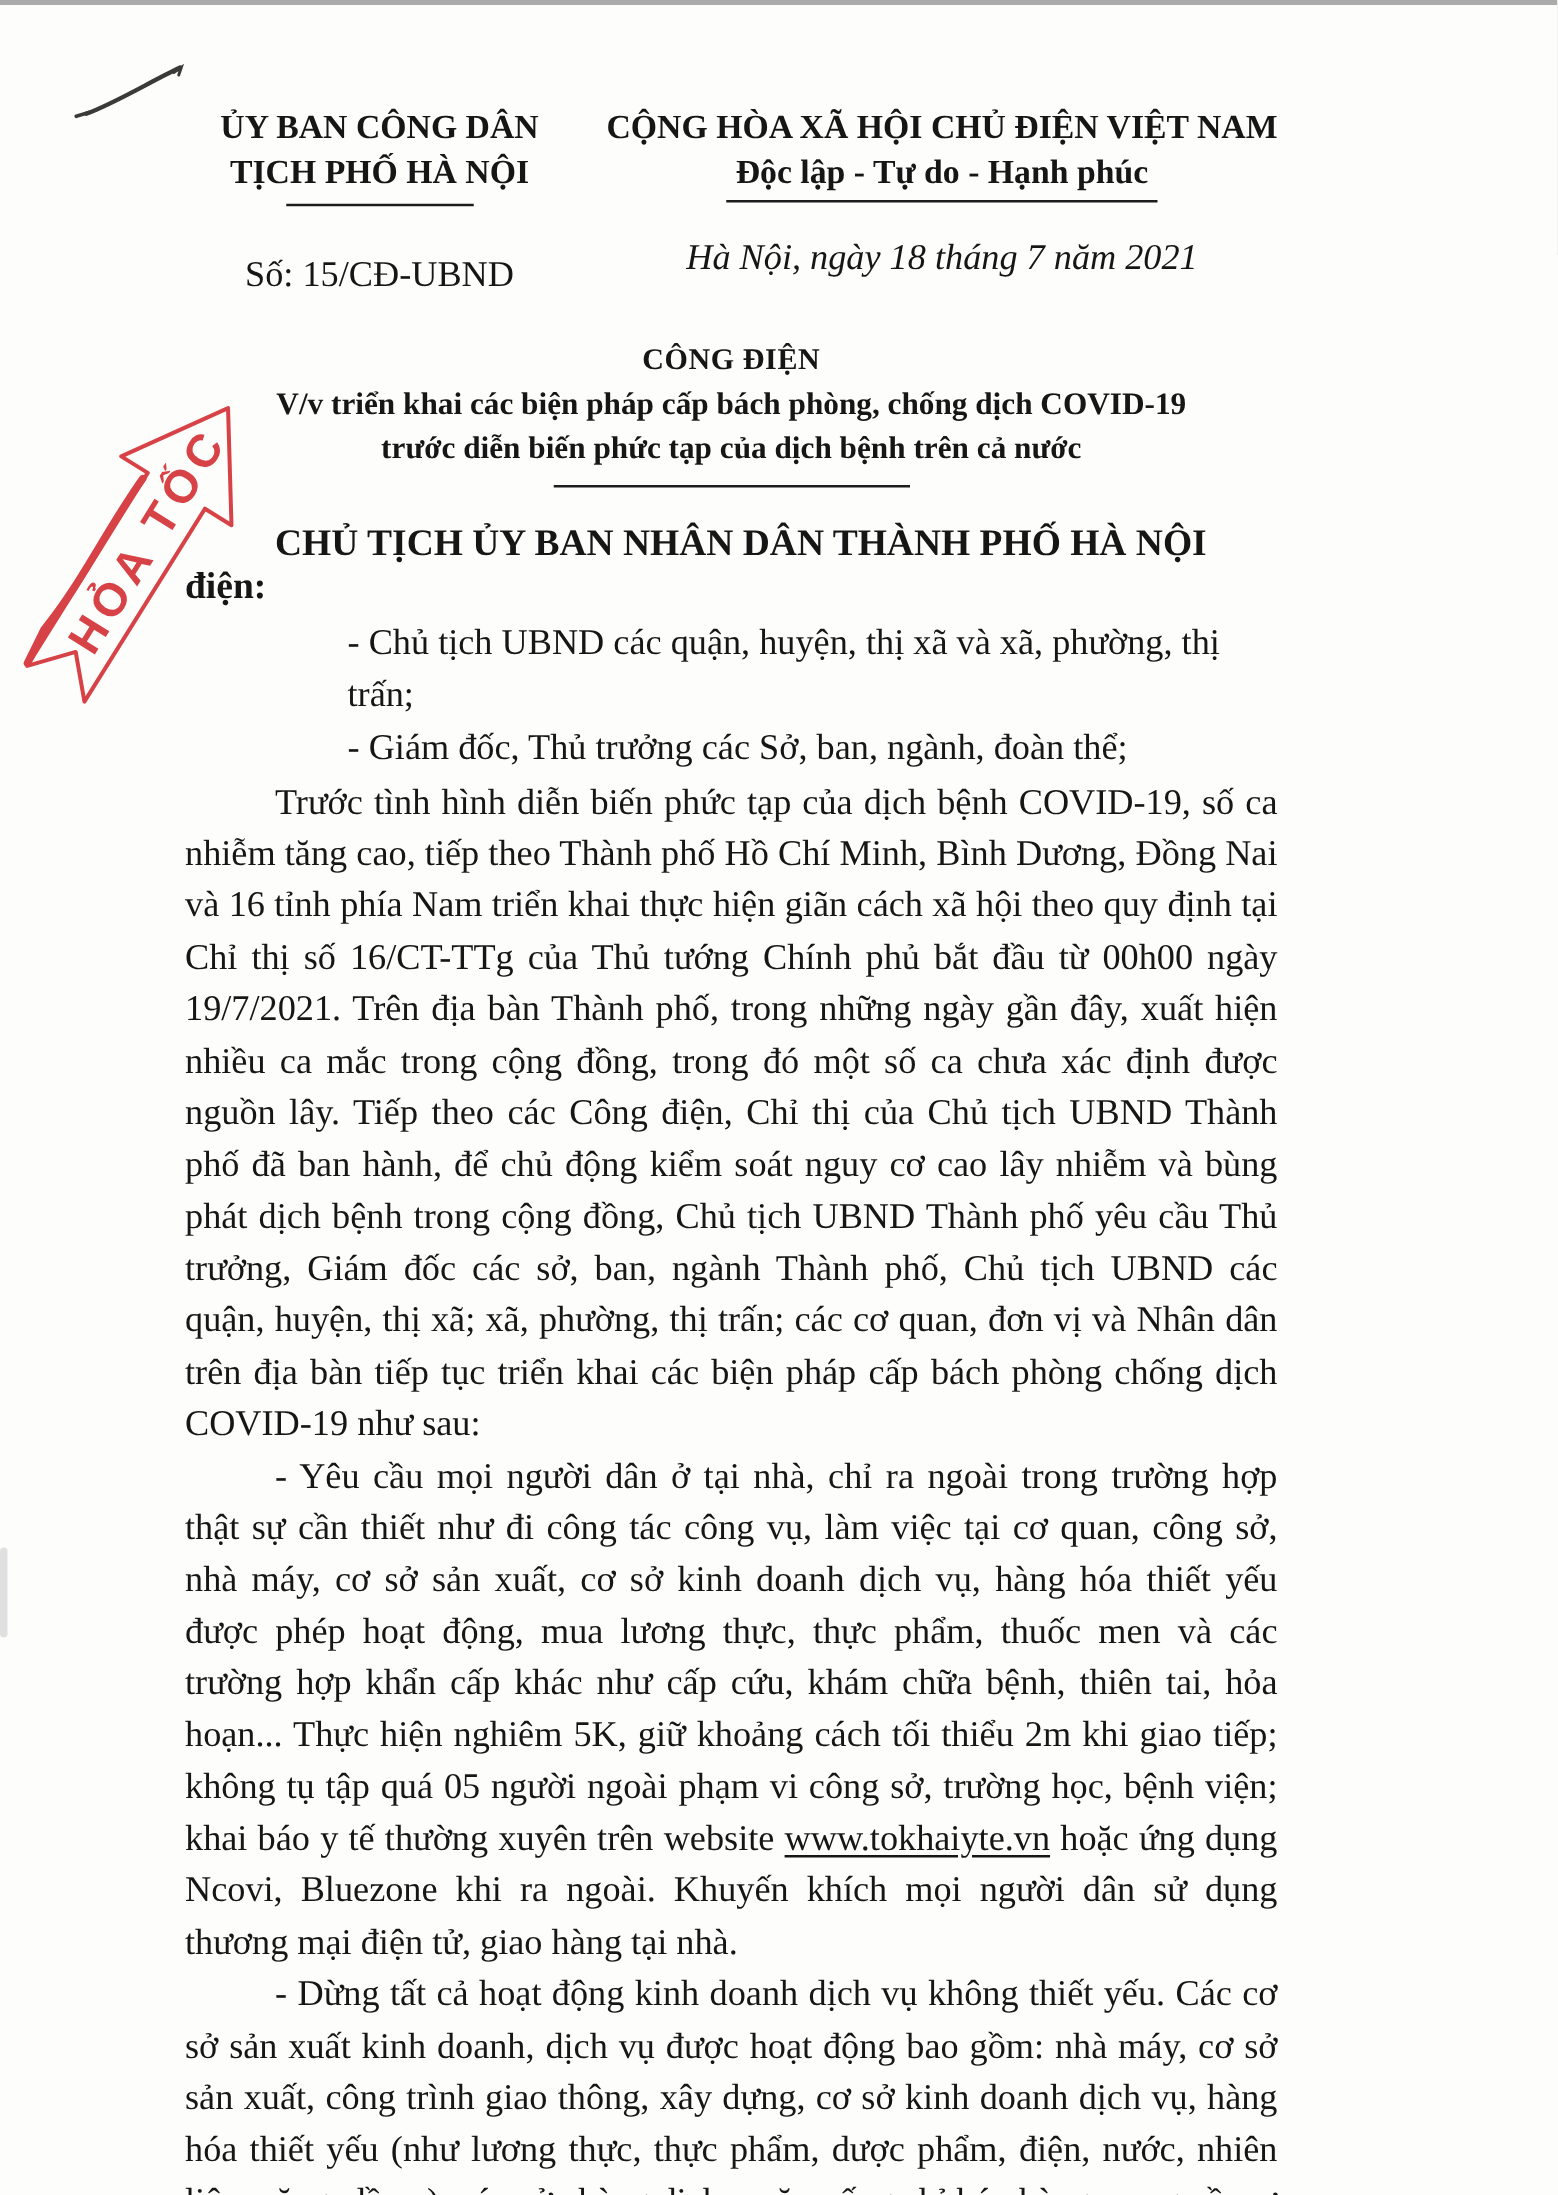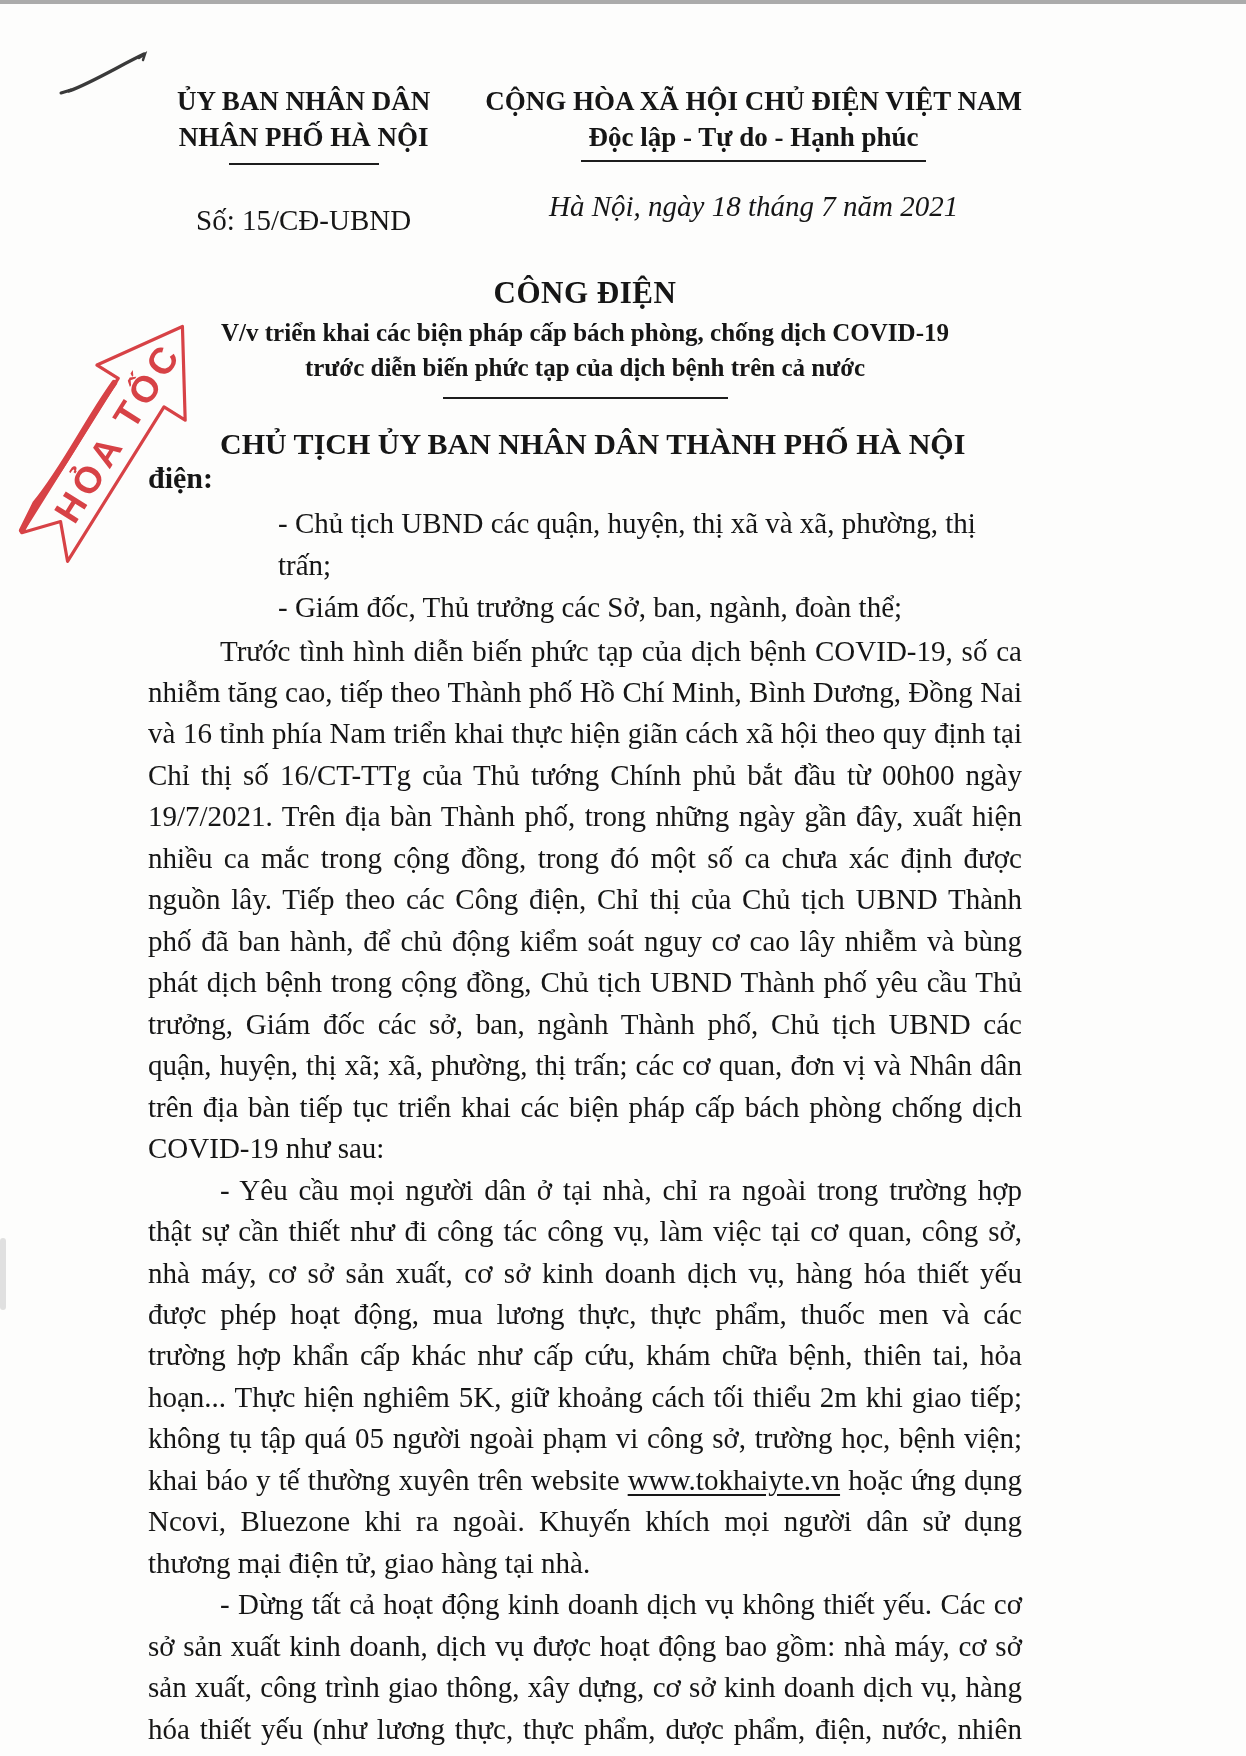--- a/index.html
+++ b/index.html
@@ -13,21 +13,21 @@
   .content{position:relative;padding:84px 224px 0 148px;}
   .hdr{display:flex;align-items:flex-start;}
   .hdr-left{width:346px;text-align:center;}
   .hdr-right{flex:1;text-align:center;padding-left:26px;}
   .hdr-line{font-size:27px;font-weight:bold;line-height:1.32;white-space:nowrap;}
   .rule{border:0;border-top:2px solid #1d1d1d;height:0;}
   .rule-left{width:150px;margin:8px auto 0;}
   .rule-right{width:345px;margin:5px auto 0;}
   .doc-number{margin-top:39px;font-size:29px;white-space:nowrap;}
   .dateline{margin-top:28px;font-size:29px;font-style:italic;white-space:nowrap;}
-  .title{margin-top:38px;text-align:center;font-size:31px;font-weight:bold;letter-spacing:.5px;}
+  .title{margin-top:38px;text-align:center;font-size:24px;font-weight:bold;letter-spacing:.5px;}
   .subject{text-align:center;font-weight:bold;font-size:25px;line-height:1.4;margin-top:4px;}
   .rule-subject{width:285px;margin:12px auto 0;border-top:2px solid #1d1d1d;}
   .salutation{margin-top:28px;font-size:30px;font-weight:bold;text-indent:72px;}
   .recipients{margin-top:8px;font-size:29px;line-height:1.44;}
   .recipients .recipient{padding-left:130px;}
   .bodytext{margin-top:2px;font-size:29px;line-height:1.43;text-align:justify;}
   .par{margin:0;text-indent:72px;}
   .b{font-weight:bold;}
   .u{text-decoration:underline;text-underline-offset:4px;}
   .stamp{position:absolute;left:4px;top:296px;width:200px;height:312px;opacity:.95;}
@@ -50,22 +50,22 @@
     <g transform="rotate(32 100 156)">
       <path d="M100,8 L152,86 L127,86 L127,268 L100,238 L73,268 L73,86 L48,86 Z" fill="rgba(255,255,255,0.0)" stroke="#d6393d" stroke-width="3.2" stroke-linejoin="round"></path>
       <path d="M72,92 C 69,140 75,190 69,236 L72,266" stroke="#d6393d" stroke-width="6" fill="none" stroke-linecap="round"></path>
       <text transform="translate(114,234) rotate(-90)" font-size="37" font-weight="bold" font-family="Liberation Sans, sans-serif" fill="#d6393d" letter-spacing="5">HỎA TỐC</text>
     </g>
   </svg>
 
   <div class="content">
     <div class="hdr">
       <div class="hdr-left">
-        <div class="hdr-line">ỦY BAN NHÂN DÂN</div>
-        <div class="hdr-line">NHÂN PHỐ HÀ NỘI</div>
+        <div class="hdr-line">ỦY BAN CÔNG DÂN</div>
+        <div class="hdr-line">TỊCH PHỐ HÀ NỘI</div>
         <hr class="rule rule-left">
         <div class="doc-number">Số: 15/CĐ-UBND</div>
       </div>
       <div class="hdr-right">
         <div class="hdr-line">CỘNG HÒA XÃ HỘI CHỦ ĐIỆN VIỆT NAM</div>
         <div class="hdr-line">Độc lập - Tự do - Hạnh phúc</div>
         <hr class="rule rule-right">
         <div class="dateline">Hà Nội, ngày 18 tháng 7 năm 2021</div>
       </div>
     </div>

